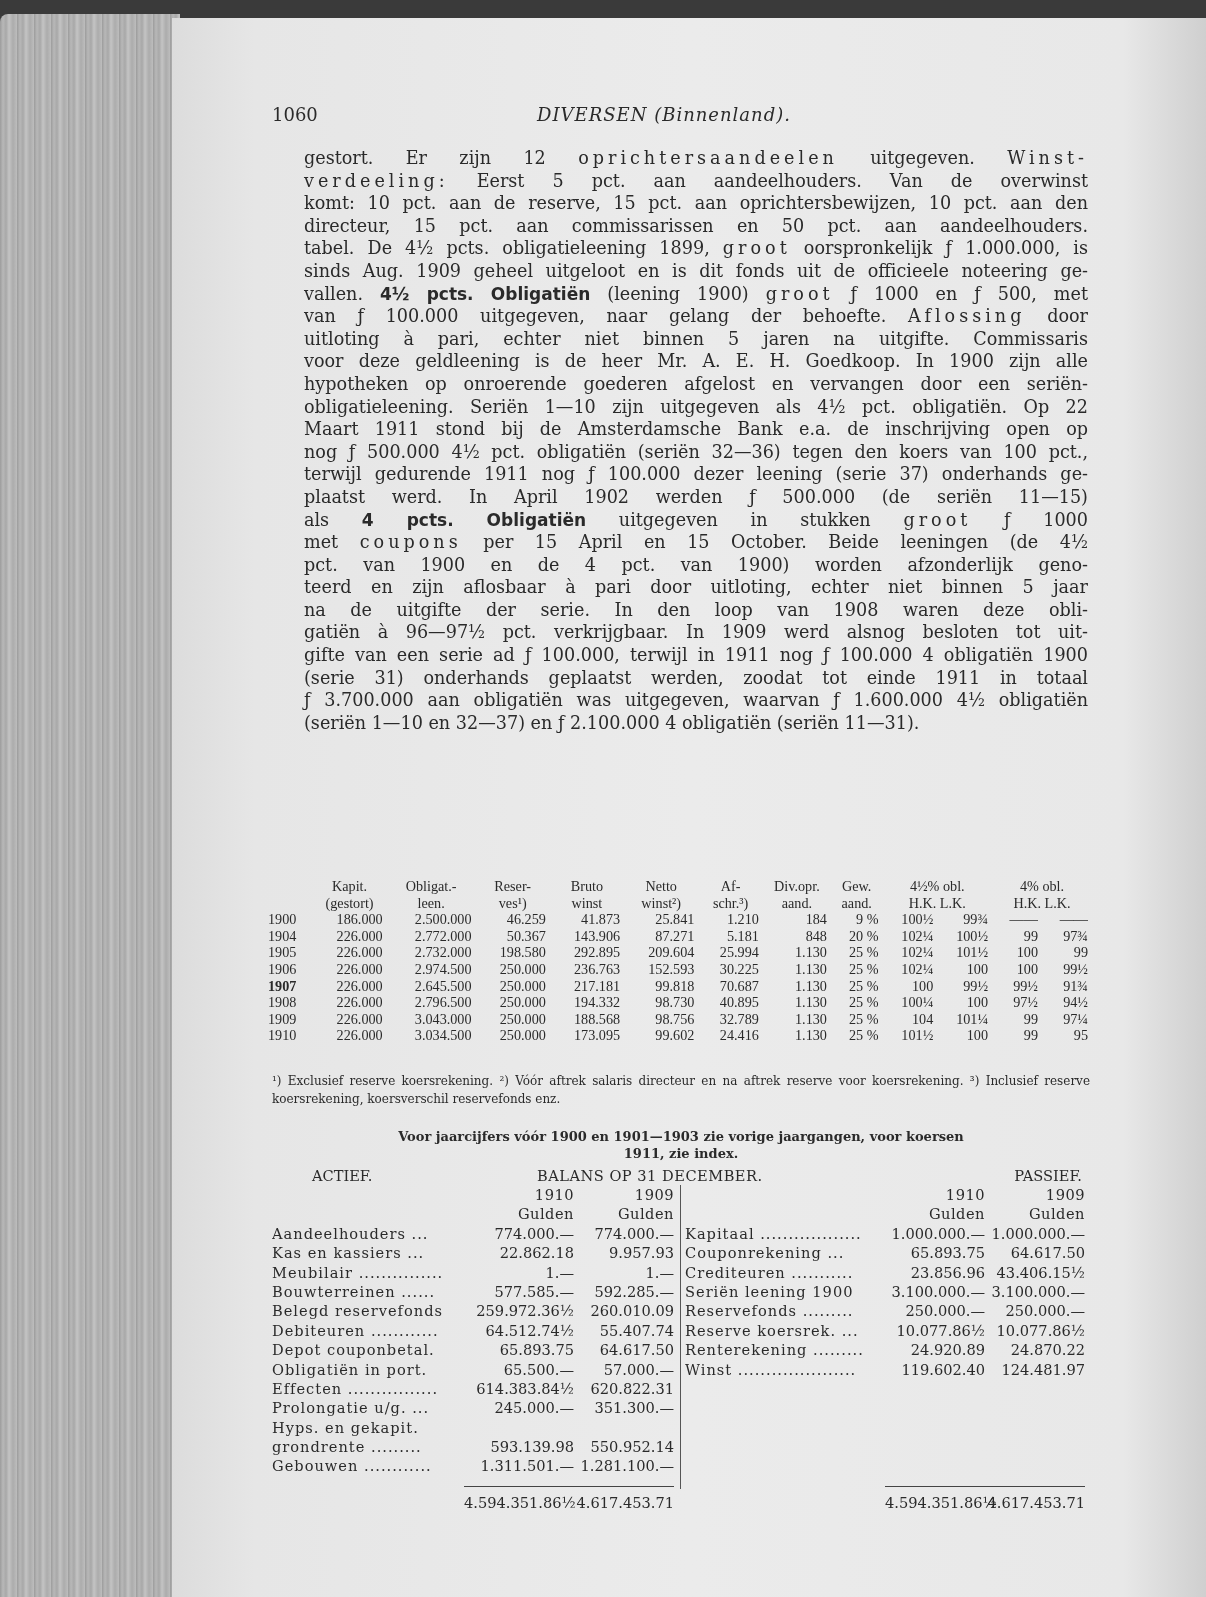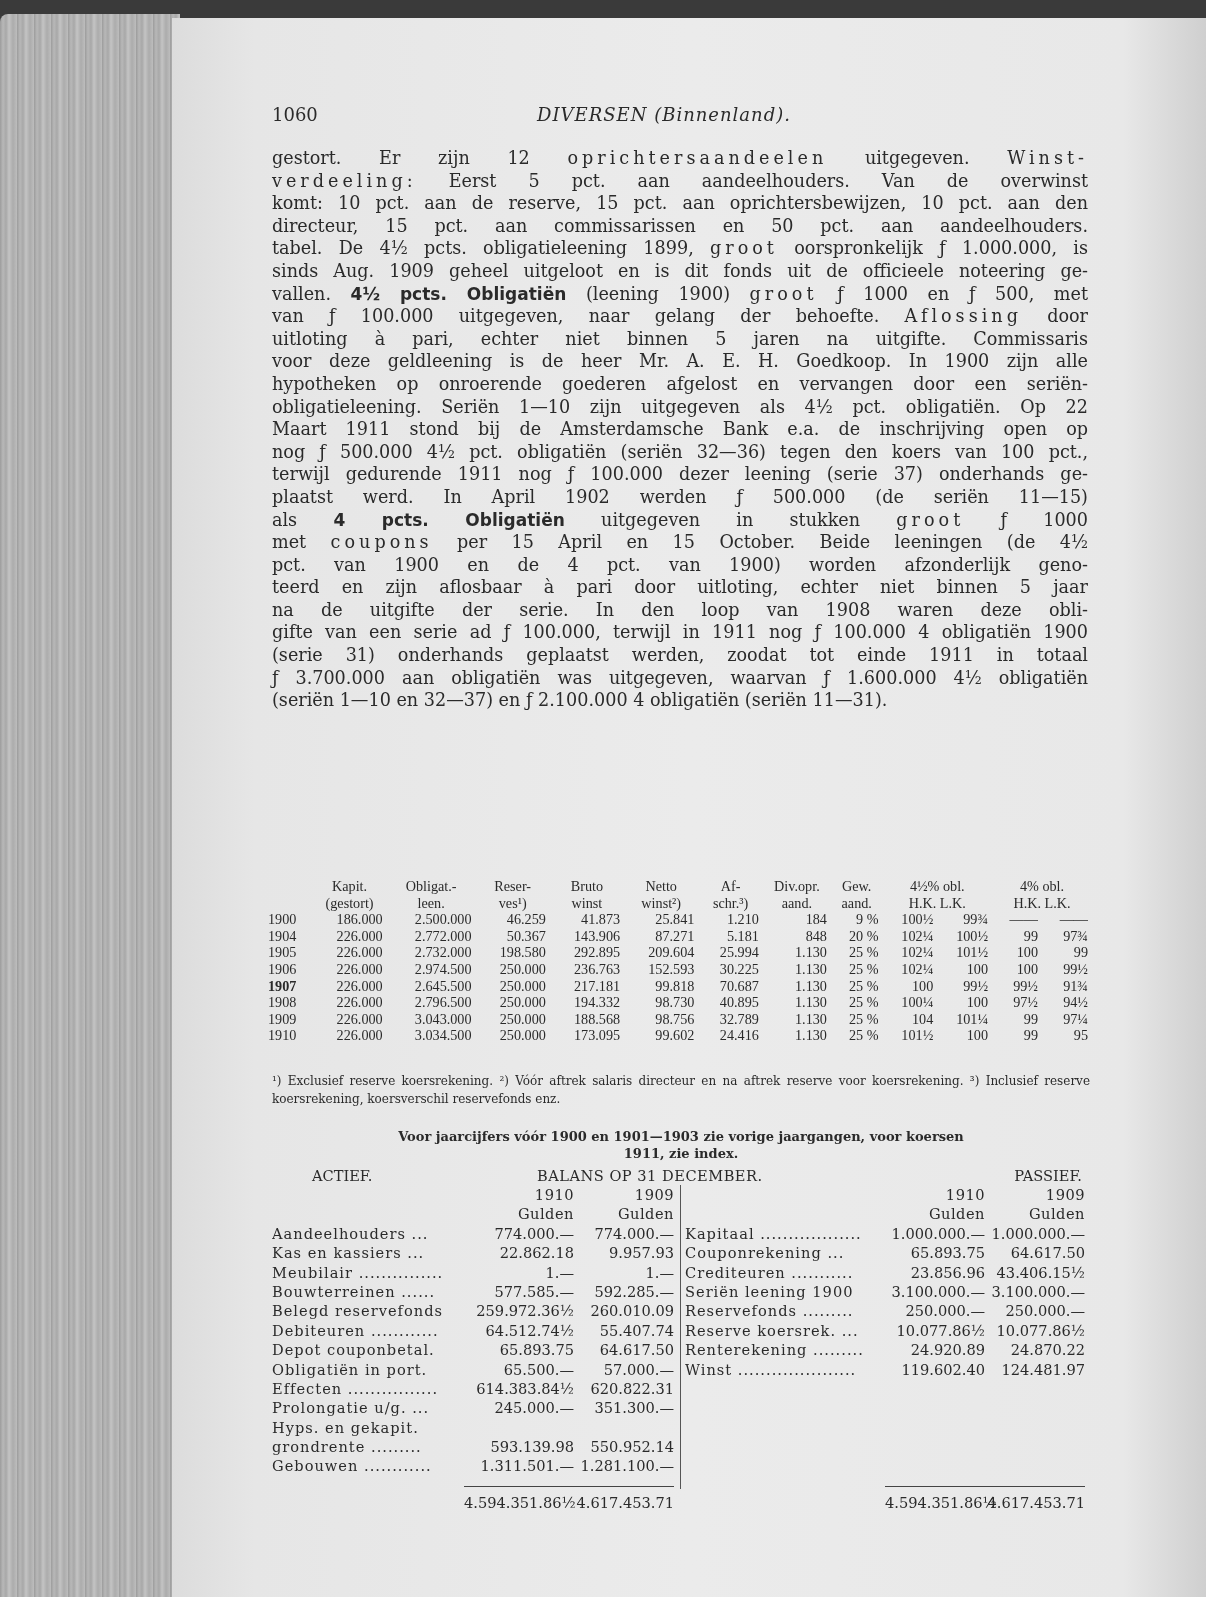--- a/index.html
+++ b/index.html
@@ -22,21 +22,21 @@
   .header {
     position: absolute; left: 272px; top: 104px; width: 832px; height: 24px;
     font-size: 18px;
     text-decoration: underline;
   }
   .page-number { position: absolute; left: 0; top: 0; }
   .running-title { position: absolute; left: 265px; top: 0; font-style: italic; letter-spacing: 1px; }
   .body-text { position: absolute; left: 272px; top: 147px; width: 816px; font-size: 17.6px; line-height: 22.6px; text-align: justify; }
   .spaced { letter-spacing: 4px; }
   .bold-sans { font-family: "DejaVu Sans", sans-serif; font-weight: bold; font-size: 17px; }
-  .line { display: block; text-align: justify; text-align-last: justify; white-space: nowrap; }
+  .line { display: block; text-align: justify; text-align-last: justify; white-space: nowrap; margin-left: 32px; }
   .line.last { text-align-last: left; }
 
   table { border-collapse: collapse; }
   .stats {
     position: absolute; left: 268px; top: 878px; width: 824px;
     font-size: 14.2px; line-height: 16.6px; font-family: Liberation Serif, serif;
   }
   .stats th { font-weight: normal; text-align: center; padding: 0 2px; }
   .stats td { text-align: right; padding: 0 4px; white-space: nowrap; }
   .stats td.year { text-align: left; padding-left: 0; }
@@ -90,20 +90,21 @@
     <span class="line"><span>obligatieleening. Seriën 1—10 zijn uitgegeven als 4½ pct. obligatiën. Op 22</span></span>
     <span class="line"><span>Maart 1911 stond bij de Amsterdamsche Bank e.a. de inschrijving open op</span></span>
     <span class="line"><span>nog ƒ 500.000 4½ pct. obligatiën (seriën 32—36) tegen den koers van 100 pct.,</span></span>
     <span class="line"><span>terwijl gedurende 1911 nog ƒ 100.000 dezer leening (serie 37) onderhands ge-</span></span>
     <span class="line"><span>plaatst werd. In April 1902 werden ƒ 500.000 (de seriën 11—15)</span></span>
     <span class="line"><span>als </span><span class="bold-sans">4 pcts. Obligatiën</span><span> uitgegeven in stukken </span><span class="spaced">groot</span><span> ƒ 1000</span></span>
     <span class="line"><span>met </span><span class="spaced">coupons</span><span> per 15 April en 15 October. Beide leeningen (de 4½</span></span>
     <span class="line"><span>pct. van 1900 en de 4 pct. van 1900) worden afzonderlijk geno-</span></span>
     <span class="line"><span>teerd en zijn aflosbaar à pari door uitloting, echter niet binnen 5 jaar</span></span>
     <span class="line"><span>na de uitgifte der serie. In den loop van 1908 waren deze obli-</span></span>
+    <span class="line"><span>gatiën à 96—97½ pct. verkrijgbaar. In 1909 werd alsnog besloten tot uit-</span></span>
     <span class="line"><span>gifte van een serie ad ƒ 100.000, terwijl in 1911 nog ƒ 100.000 4 obligatiën 1900</span></span>
     <span class="line"><span>(serie 31) onderhands geplaatst werden, zoodat tot einde 1911 in totaal</span></span>
     <span class="line"><span>ƒ 3.700.000 aan obligatiën was uitgegeven, waarvan ƒ 1.600.000 4½ obligatiën</span></span>
     <span class="line last"><span>(seriën 1—10 en 32—37) en ƒ 2.100.000 4 obligatiën (seriën 11—31).</span></span>
   </div>
 
 <table class="stats">
   <thead>
     <tr id="hdr-top">
         <th></th>

